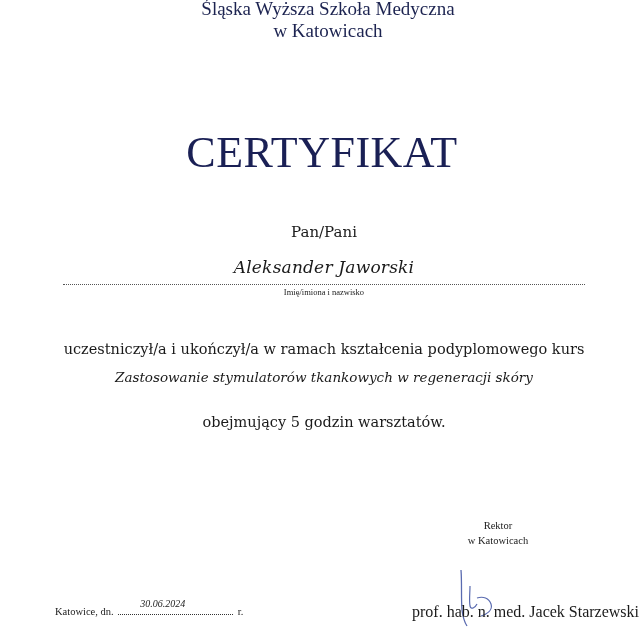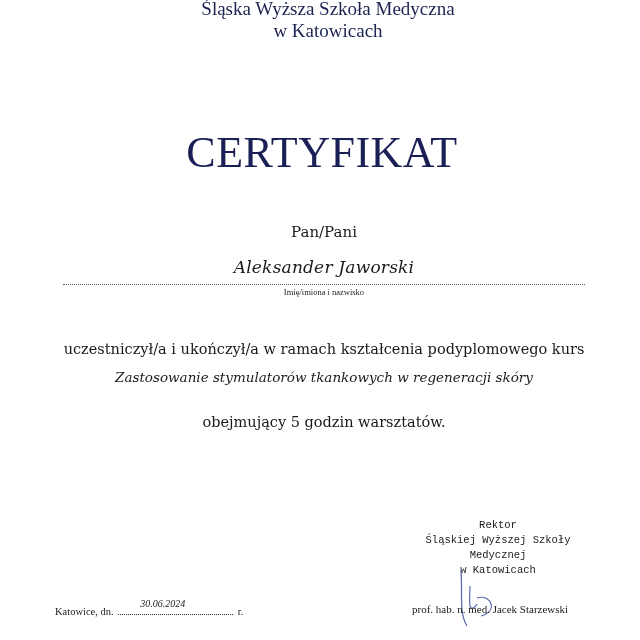--- a/index.html
+++ b/index.html
@@ -92,38 +92,38 @@
       font-family: "DejaVu Serif", serif;
       font-size: 14.5px;
       color: #1a1a1a;
     }
 
     .rector-block {
       top: 518px;
       left: 398px;
       width: 200px;
       text-align: center;
-      font-family: Liberation Mono, monospace;
+      font-family: Liberation Serif, serif;
       font-size: 10.5px;
       line-height: 15px;
       color: #1a1a1a;
     }
 
     .signature {
       top: 568px;
       left: 453px;
       width: 70px;
       height: 60px;
     }
 
     .signatory {
       top: 603px;
       left: 412px;
       font-family: "Liberation Serif", serif;
-      font-size: 11px;
+      font-size: 16px;
       color: #1a1a1a;
       white-space: nowrap;
     }
 
     .place-date {
       top: 604px;
       left: 55px;
       font-family: "Liberation Serif", serif;
       font-size: 10.5px;
       color: #1a1a1a;
@@ -160,21 +160,20 @@
 <div class="abs center-x name">Aleksander Jaworski</div>
 <div class="abs dotted-line"></div>
 <div class="abs center-x name-caption">Imię/imiona i nazwisko</div>
 
 <div class="abs center-x body-line1">uczestniczył/a i ukończył/a w ramach kształcenia podyplomowego kurs</div>
 <div class="abs center-x body-line2">Zastosowanie stymulatorów tkankowych w regeneracji skóry</div>
 <div class="abs center-x body-line3">obejmujący 5 godzin warsztatów.</div>
 
 <div class="abs rector-block">
   <div>Rektor</div>
-  <div>Śląskiej Wyższej Szkoły Medycznej</div>
   <div>w Katowicach</div>
 </div>
 
 <svg class="abs signature" viewBox="0 0 70 60">
   <path d="M8 2 C 9 15, 8 30, 9 42 C 10 50, 12 55, 14 58" fill="none" stroke="#5a6bb0" stroke-width="1.3"></path>
   <path d="M17 18 C 17 25, 16 32, 17 38 C 18 42, 22 40, 24 36" fill="none" stroke="#5a6bb0" stroke-width="1.2"></path>
   <path d="M24 30 C 30 28, 36 30, 38 36 C 40 42, 34 46, 28 48" fill="none" stroke="#5a6bb0" stroke-width="1.2"></path>
 </svg>
 
 <div class="abs signatory">prof. hab. n. med. Jacek Starzewski</div>

